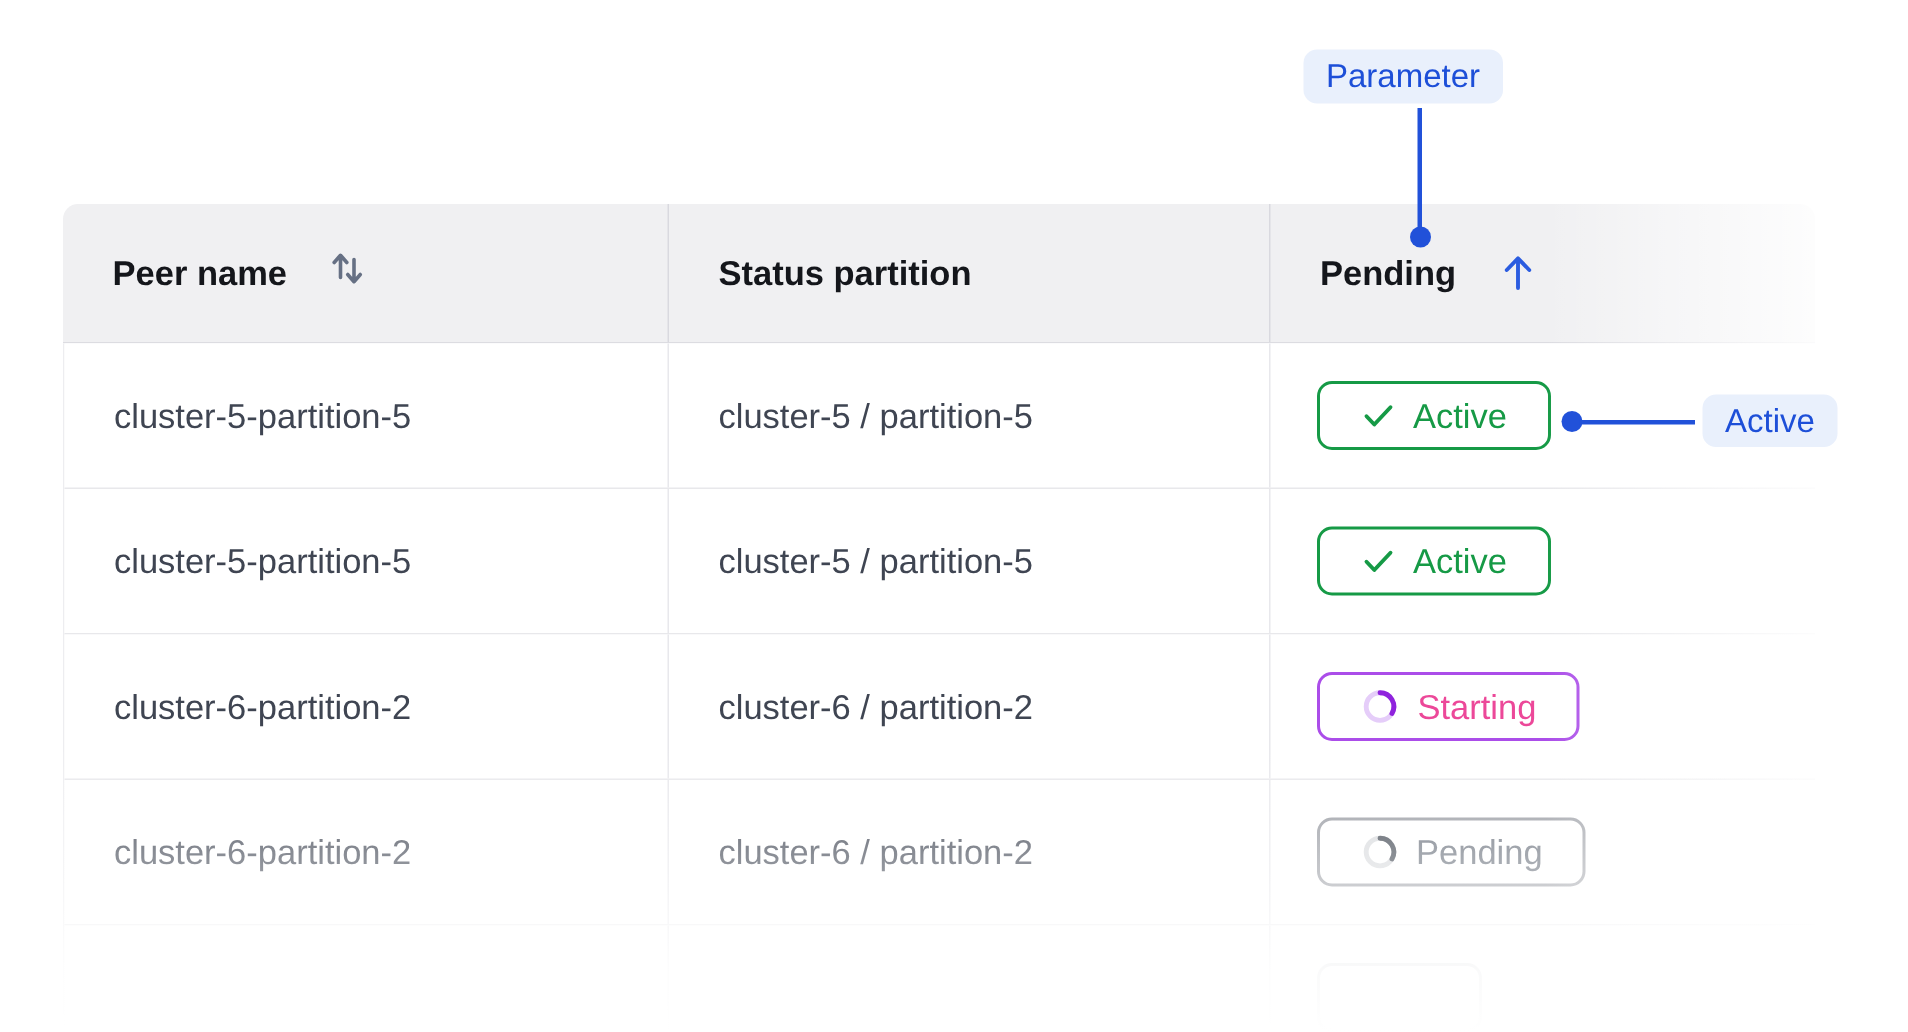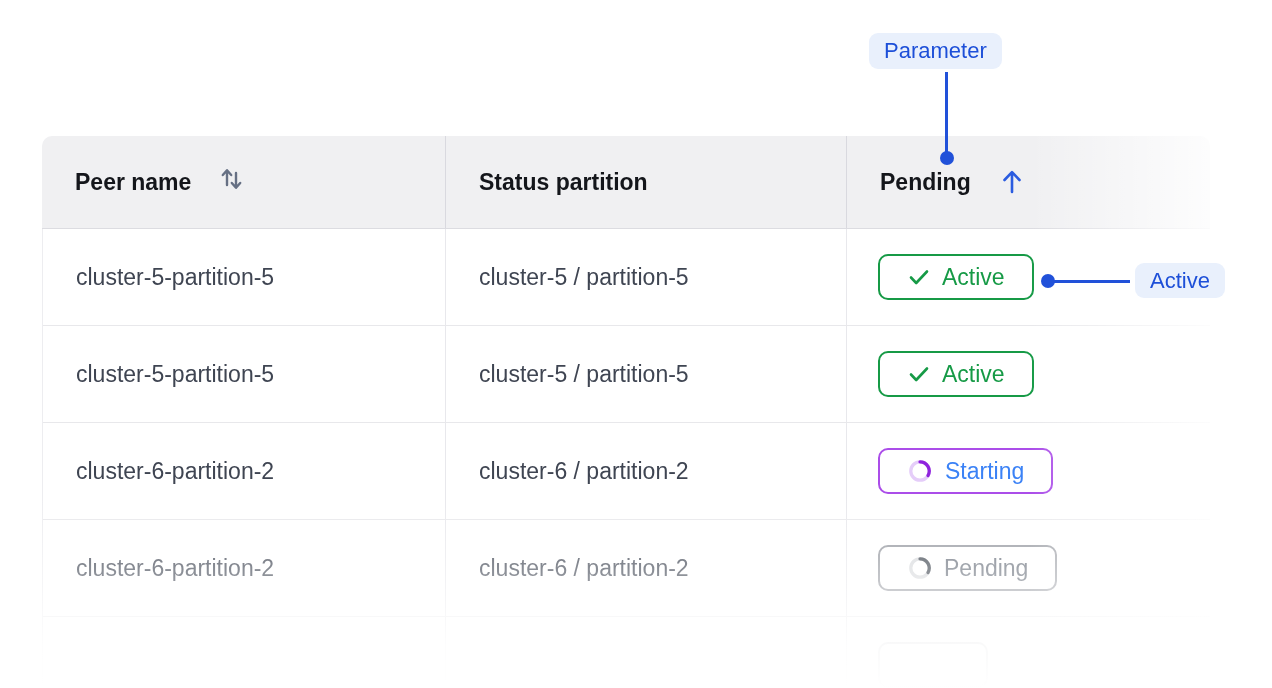--- a/index.html
+++ b/index.html
@@ -65,21 +65,21 @@
     border: 2px solid;
     border-radius: 10px;
     font-size: 23px;
     font-weight: 500;
     box-sizing: border-box;
     background: #ffffff;
   }
   .chip svg { display: none; flex: 0 0 auto; }
   .chip[data-status="Active"]   { color: #169a46; border-color: #169a46; }
   .chip[data-status="Active"] .icon-check { display: block; }
-  .chip[data-status="Starting"] { color: #3b82f6; border-color: #ab4de9; gap: 12px; --arc: #8f23dd; --track: #e5cdf9; }
+  .chip[data-status="Starting"] { color: #ec4899; border-color: #ab4de9; gap: 12px; --arc: #8f23dd; --track: #e5cdf9; }
   .chip[data-status="Pending"]  { color: #6b727d; border-color: #979aa1; --arc: #3f4650; --track: #d8dadd; }
   .chip[data-status="Starting"] .icon-spinner,
   .chip[data-status="Pending"]  .icon-spinner { display: block; }
   .chip[data-status=""] {
     color: #b9bcc2;
     border-color: #c9cbcf;
     min-width: 110px;
     height: 46px;
   }
   .spinner-track { stroke: var(--track, #e0e0e0); }

